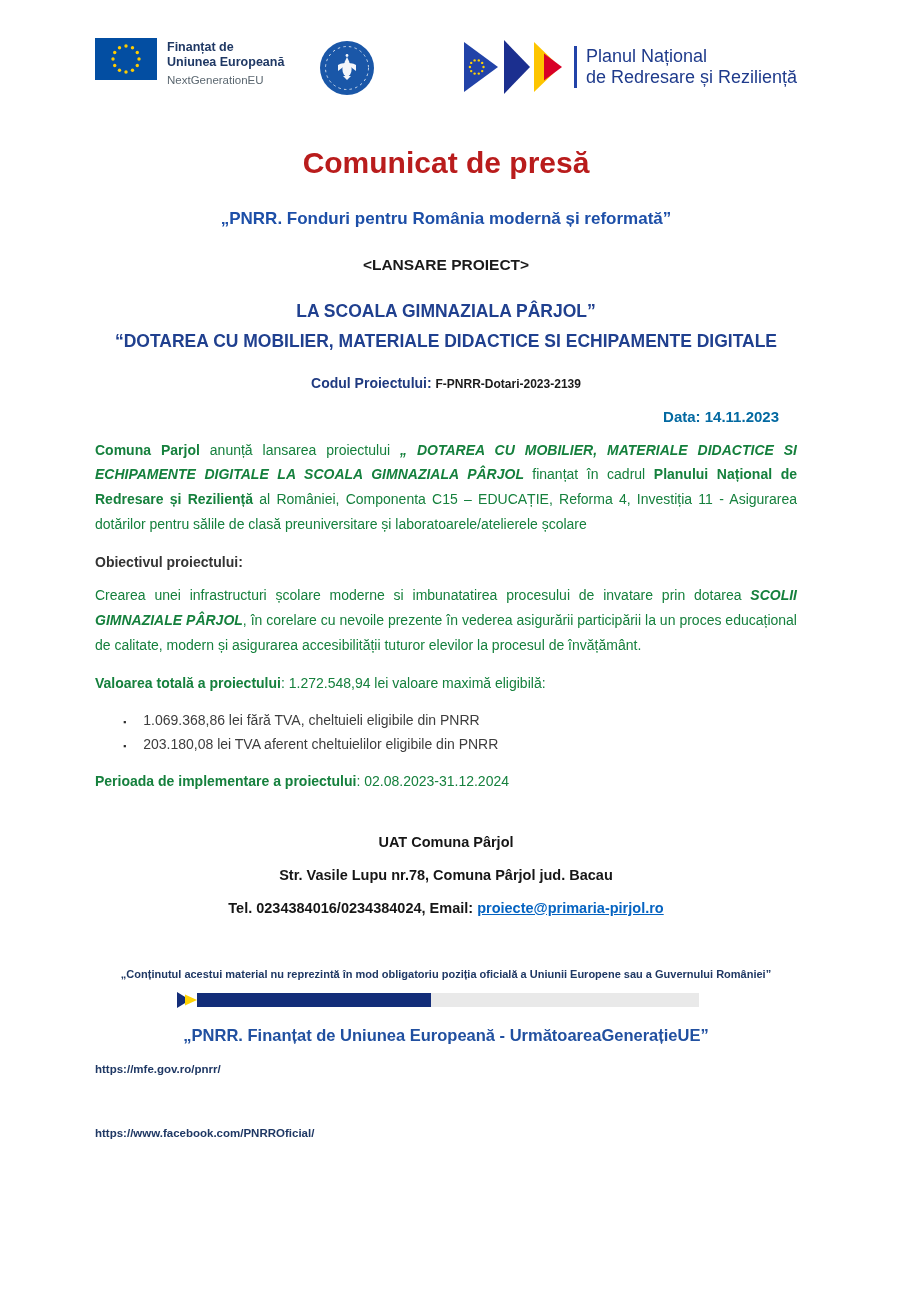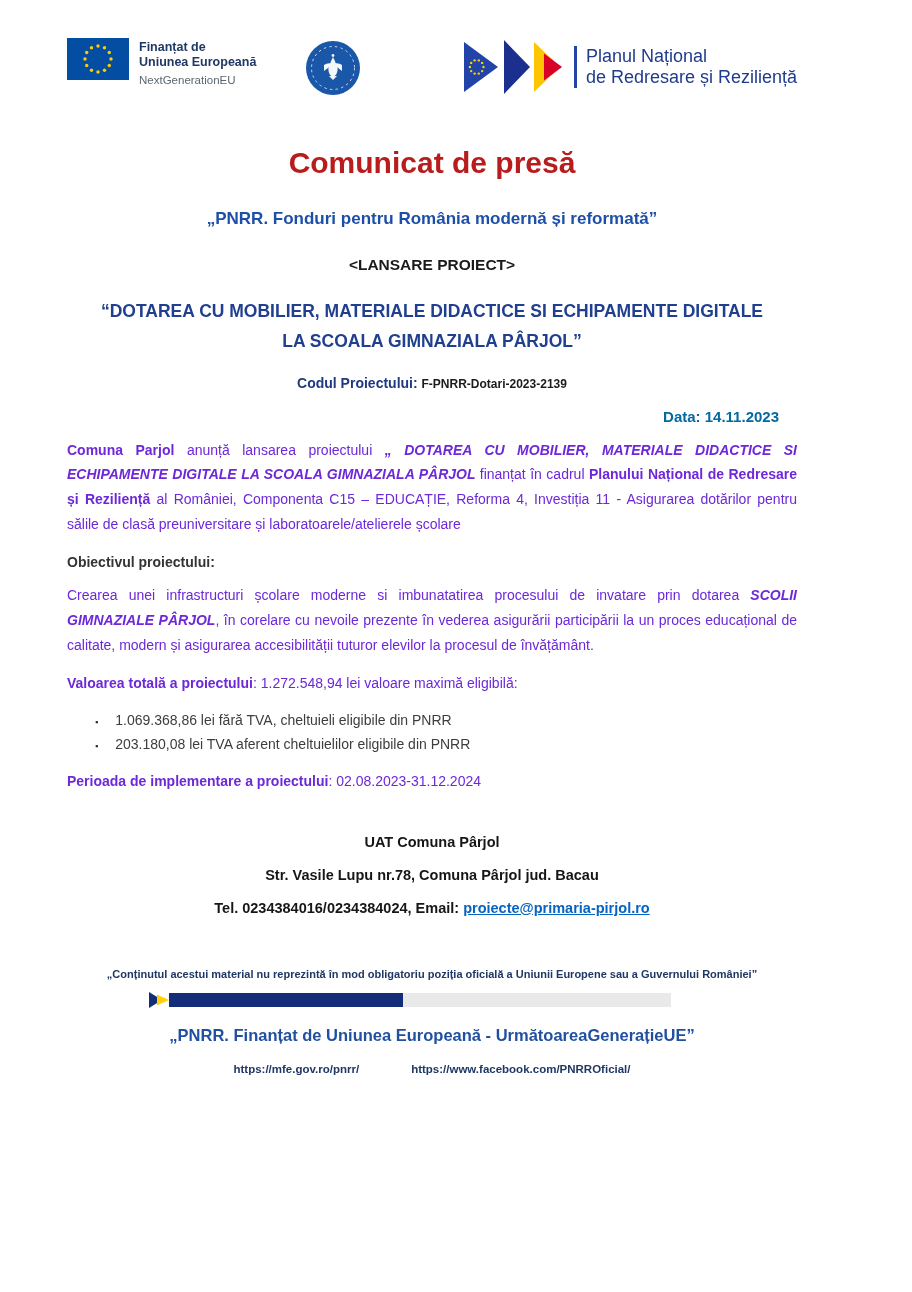--- a/index.html
+++ b/index.html
@@ -1,18 +1,18 @@
 <!DOCTYPE html>
 <html><head>
 <meta charset="utf-8">
 <style>
   html,body{margin:0;padding:0;background:#fff;}
   .page{
     width:904px;min-height:1292px;background:#ffffff;box-sizing:border-box;
-    padding:38px 107px 30px 67px;position:relative;overflow:hidden;
+    padding:38px 107px 30px 95px;position:relative;overflow:hidden;
     font-family:"Liberation Sans",sans-serif;color:#3d3d3d;
   }
   
   .logos{display:flex;align-items:flex-start;justify-content:space-between;height:66px;}
   .eu-logo{display:flex;gap:10px;align-items:flex-start;}
   .eu-text{font-size:12.5px;line-height:1.22;color:#1f3864;padding-top:2px;}
   .eu-text .b{font-weight:bold;}
   .eu-text .ng{font-weight:normal;color:#5b6770;font-size:11.5px;margin-top:2px;}
   .seal-wrap{margin-left:-55px;padding-top:1px;}
   .pnrr-logo{display:flex;align-items:center;gap:10px;}
@@ -22,39 +22,39 @@
   .doc-title{font-size:30px;font-weight:bold;color:#b91c1c;text-align:center;margin:42px 0 0 0;}
   .doc-subtitle{font-size:17px;font-weight:bold;color:#1d4fa8;text-align:center;margin-top:29px;}
   .launch-tag{font-size:15.5px;font-weight:bold;color:#1a1a1a;text-align:center;margin-top:27px;}
   .project-title{font-size:17.5px;font-weight:bold;color:#20408f;text-align:center;
     line-height:1.7;margin-top:23px;}
   .code-line{font-size:14px;text-align:center;margin-top:18px;}
   .code-label{color:#1f3a80;font-weight:bold;}
   .code-value{color:#1b1b1b;font-weight:bold;font-size:12px;}
   .date-line{font-size:15px;font-weight:bold;color:#0369a1;text-align:right;margin-top:17px;padding-right:18px;}
   
-  .para{font-size:14px;line-height:1.78;text-align:justify;margin:13px 0 0 0;color:#6d28d9;}
+  .para{font-size:14px;line-height:1.78;text-align:justify;margin:13px 0 0 0;color:#15803d;}
   .b{font-weight:bold;}
   .bi{font-weight:bold;font-style:italic;}
   .sec-head{font-size:14px;font-weight:bold;color:#343434;margin-top:17px;}
   .bullet-list{list-style:none;margin:12px 0 0 0;padding:0 0 0 28px;}
   .bullet-list li{display:flex;align-items:baseline;gap:17px;font-size:14px;line-height:1.72;color:#3d3d3d;}
   .bullet-marker{font-size:9px;color:#2b2b2b;}
   
   .contact{margin-top:40px;text-align:center;font-size:14.5px;font-weight:bold;color:#161616;}
   .contact-line{margin-top:17px;}
   .email-link{color:#0563c1;text-decoration:underline;font-weight:bold;}
   
   .disclaimer{margin-top:52px;font-size:11px;color:#1f3864;text-align:center;font-weight:bold;}
   .bar-row{display:flex;align-items:center;margin:11px 0 0 82px;height:18px;}
   .bar-arrow{flex:0 0 auto;margin-right:-6px;position:relative;z-index:2;}
   .bar-navy{width:234px;height:14px;background:#132d79;}
   .bar-gray{width:268px;height:14px;background:#e9e9e9;}
   .slogan{margin-top:17px;text-align:center;font-size:16.5px;font-weight:bold;color:#2150a0;}
-  .links-row{display:flex;justify-content:center;gap:52px;margin-top:18px;font-size:11.5px;}
+  .links-row{display:flex;justify-content:center;gap:52px;margin-top:18px;font-size:11.5px;flex-direction:column;}
   .footer-link{color:#1f3864;text-decoration:none;font-weight:bold;}
 </style>
 </head>
 <body>
 
 <div class="page">
 
   <header class="logos">
     <div class="eu-logo">
       <svg width="62" height="42" viewBox="0 0 62 42">
@@ -119,22 +119,22 @@
         <div>Planul Național</div>
         <div>de Redresare și Reziliență</div>
       </div>
     </div>
   </header>
 
   <h1 class="doc-title">Comunicat de presă</h1>
   <div class="doc-subtitle">„PNRR. Fonduri pentru România modernă și reformată”</div>
   <div class="launch-tag">&lt;LANSARE PROIECT&gt;</div>
   <div class="project-title">
+    <div>LA SCOALA GIMNAZIALA PÂRJOL”</div>
     <div>“DOTAREA CU MOBILIER, MATERIALE DIDACTICE SI ECHIPAMENTE DIGITALE</div>
-    <div>LA SCOALA GIMNAZIALA PÂRJOL”</div>
   </div>
   <div class="code-line">
     <span class="code-label">Codul Proiectului: </span><span class="code-value">F-PNRR-Dotari-2023-2139</span>
   </div>
   <div class="date-line">Data: 14.11.2023</div>
 
   <p class="para">
     <span class="b">Comuna Parjol </span><span>anunță lansarea proiectului </span><span class="bi">„ DOTAREA CU MOBILIER, MATERIALE DIDACTICE SI ECHIPAMENTE DIGITALE LA SCOALA GIMNAZIALA PÂRJOL </span><span> finanțat în cadrul </span><span class="b">Planului Național de Redresare și Reziliență</span><span> al României, Componenta C15 – EDUCAȚIE, Reforma 4, Investiția 11 - Asigurarea dotărilor pentru sălile de clasă preuniversitare și laboratoarele/atelierele școlare</span>
   </p>
 

